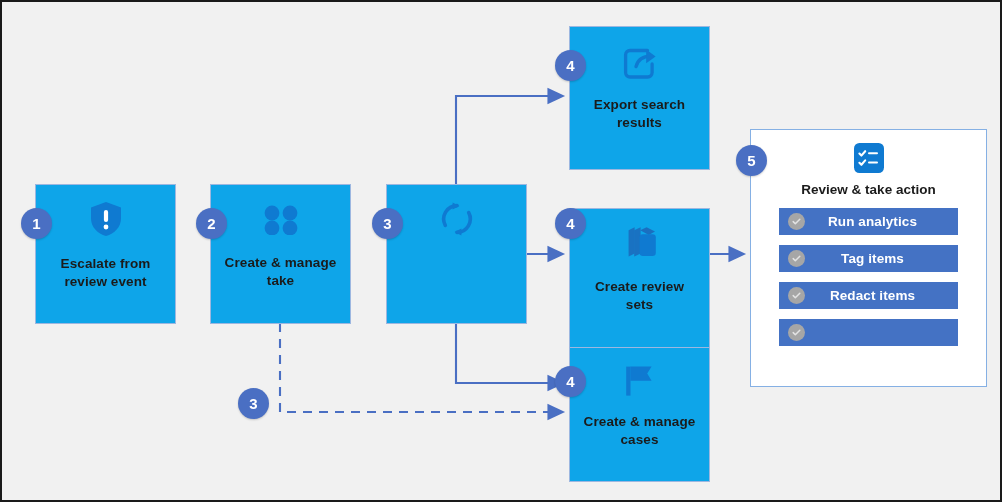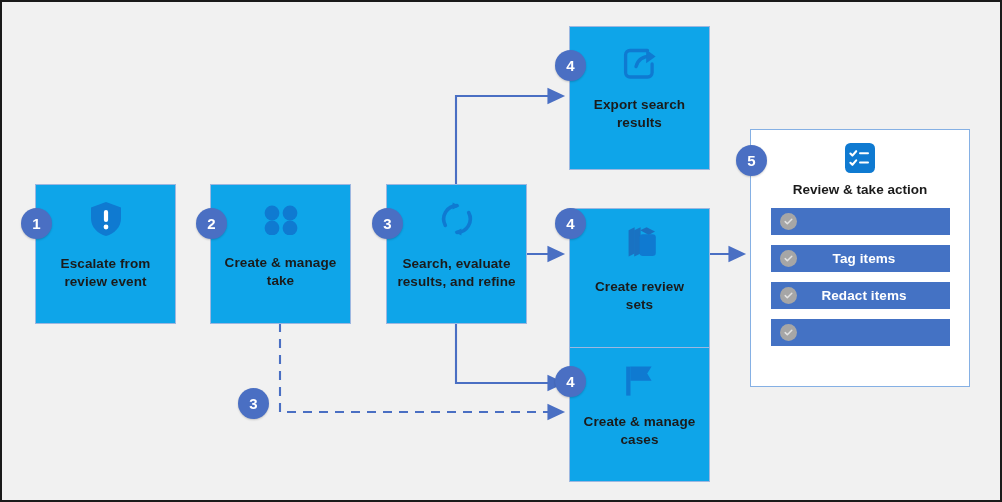--- a/index.html
+++ b/index.html
@@ -37,21 +37,21 @@
     position:absolute;width:31px;height:31px;border-radius:50%;
     background:#4a6fc3;color:#fff;
     display:flex;align-items:center;justify-content:center;
     font-size:15px;font-weight:700;
     box-shadow:0 1px 2px rgba(0,0,0,.18);
     z-index:6;
   }
 
   
   #panel{
-    position:absolute;left:748px;top:127px;width:220px;height:258px;
+    position:absolute;left:748px;top:127px;width:237px;height:258px;
     background:#fff;border:1.5px solid #85b0e4;box-sizing:border-box;
     display:flex;flex-direction:column;align-items:center;
   }
   #panel .ptitle{
     font-size:13.5px;font-weight:700;color:#1b1b1b;margin-top:5px;
   }
   .actions{margin-top:11px;width:100%;display:flex;flex-direction:column;align-items:center;gap:10px;}
   .action{
     width:179px;height:27px;background:#4472c4;
     display:flex;align-items:center;
@@ -121,24 +121,20 @@
   <div class="badge" style="left:194px;top:206px;">2</div>
 
   <div class="node" style="left:384px;top:182px;width:141px;height:140px;">
     <div class="ico" style="margin-top:16px;">
       <svg width="36" height="36" viewBox="0 0 36 36" aria-hidden="true">
         <path d="M18 4.6 A13.4 13.4 0 0 0 6.3 24.3" fill="none" stroke="#0f7ad1" stroke-width="3.6" stroke-linecap="round"></path>
         <path d="M18 31.4 A13.4 13.4 0 0 0 29.7 11.7" fill="none" stroke="#0f7ad1" stroke-width="3.6" stroke-linecap="round"></path>
         <path d="M13.6 1.6 L20.4 5.1 L13.6 8.6 Z" fill="#0f7ad1"></path>
         <path d="M22.4 34.4 L15.6 30.9 L22.4 27.4 Z" fill="#0f7ad1"></path>
       </svg>
-    </div>
-    <div class="lbl" style="margin-top:18px;">
-      <div>Search, evaluate</div>
-      <div>results, and refine</div>
     </div>
   </div>
   <div class="badge" style="left:370px;top:206px;">3</div>
 
   <div class="node" style="left:567px;top:24px;width:141px;height:144px;">
     <div class="ico" style="margin-top:19px;">
       <svg width="36" height="34" viewBox="0 0 36 34" aria-hidden="true">
         <path d="M25.5 4.5 H8 A4.4 4.4 0 0 0 3.6 8.9 V26.6 A4.4 4.4 0 0 0 8 31 H25.7 A4.4 4.4 0 0 0 30.1 26.6 V18" fill="none" stroke="#0f7ad1" stroke-width="3.3" stroke-linecap="round"></path>
         <path d="M14 20.6 C16 12.8 22.2 10.2 28.6 10.2" fill="none" stroke="#0f7ad1" stroke-width="3.4" stroke-linecap="round"></path>
         <path d="M24.2 3.4 L33.6 10.4 L24.2 17.2 Z" fill="#0f7ad1"></path>
@@ -195,20 +191,21 @@
     </div>
     <div class="ptitle">Review &amp; take action</div>
 
     <div class="actions">
       <div class="action">
         <span class="chk">
           <svg width="11" height="11" viewBox="0 0 11 11" aria-hidden="true">
             <path d="M2.2 5.6 L4.3 7.7 L8.8 3.2" fill="none" stroke="#e3e3e3" stroke-width="1.5" stroke-linecap="round" stroke-linejoin="round"></path>
           </svg>
         </span>
+        <span class="atext">Run analytics</span>
       </div>
 
       <div class="action">
         <span class="chk">
           <svg width="11" height="11" viewBox="0 0 11 11" aria-hidden="true">
             <path d="M2.2 5.6 L4.3 7.7 L8.8 3.2" fill="none" stroke="#e3e3e3" stroke-width="1.5" stroke-linecap="round" stroke-linejoin="round"></path>
           </svg>
         </span>
         <span class="atext">Tag items</span>
       </div>

